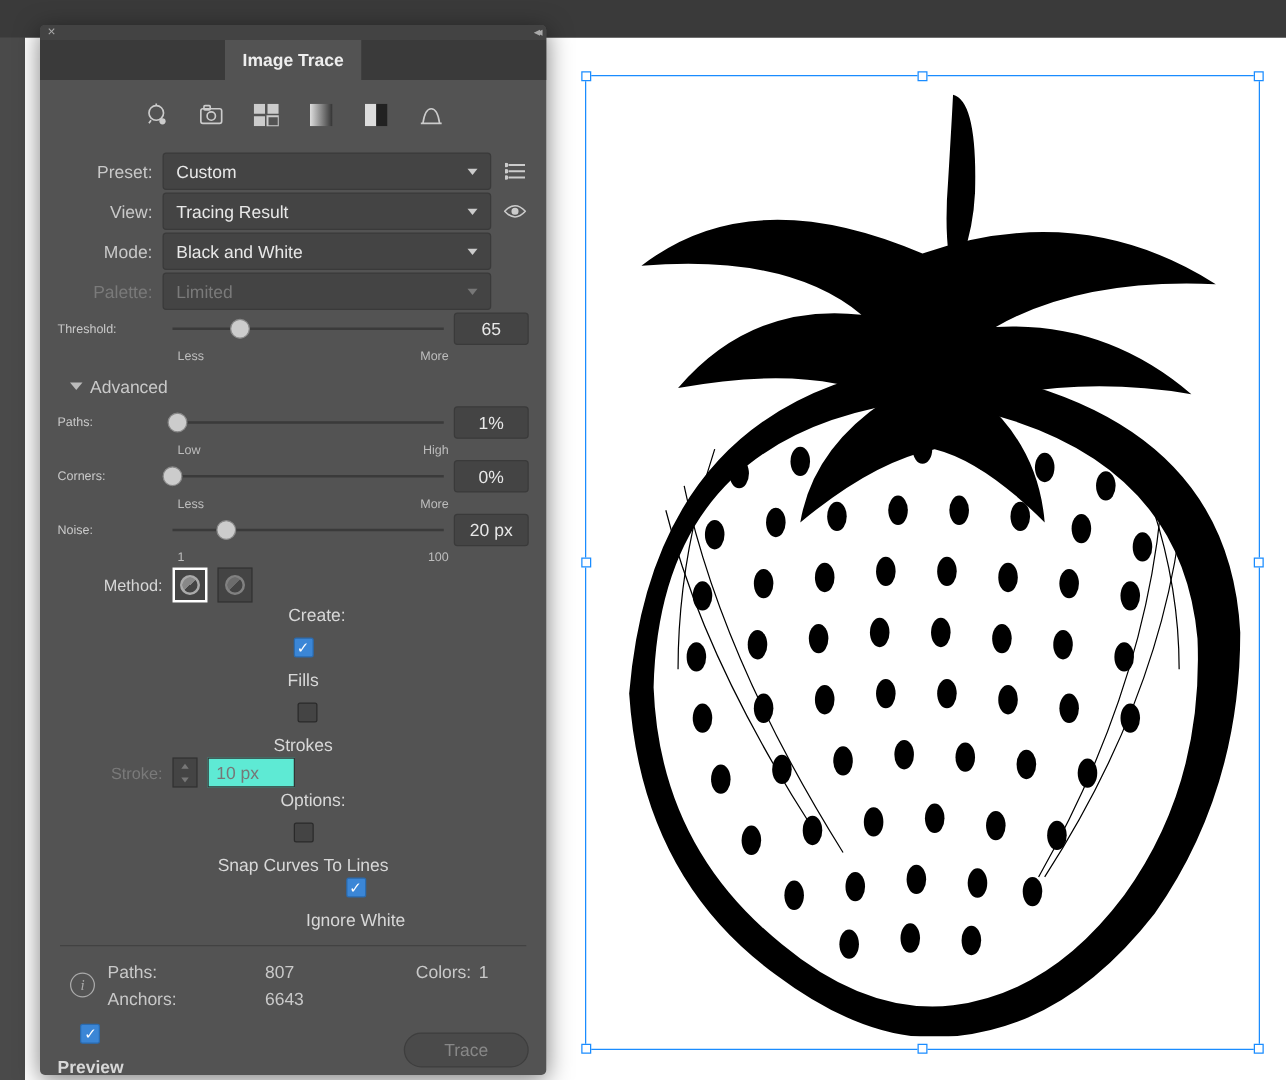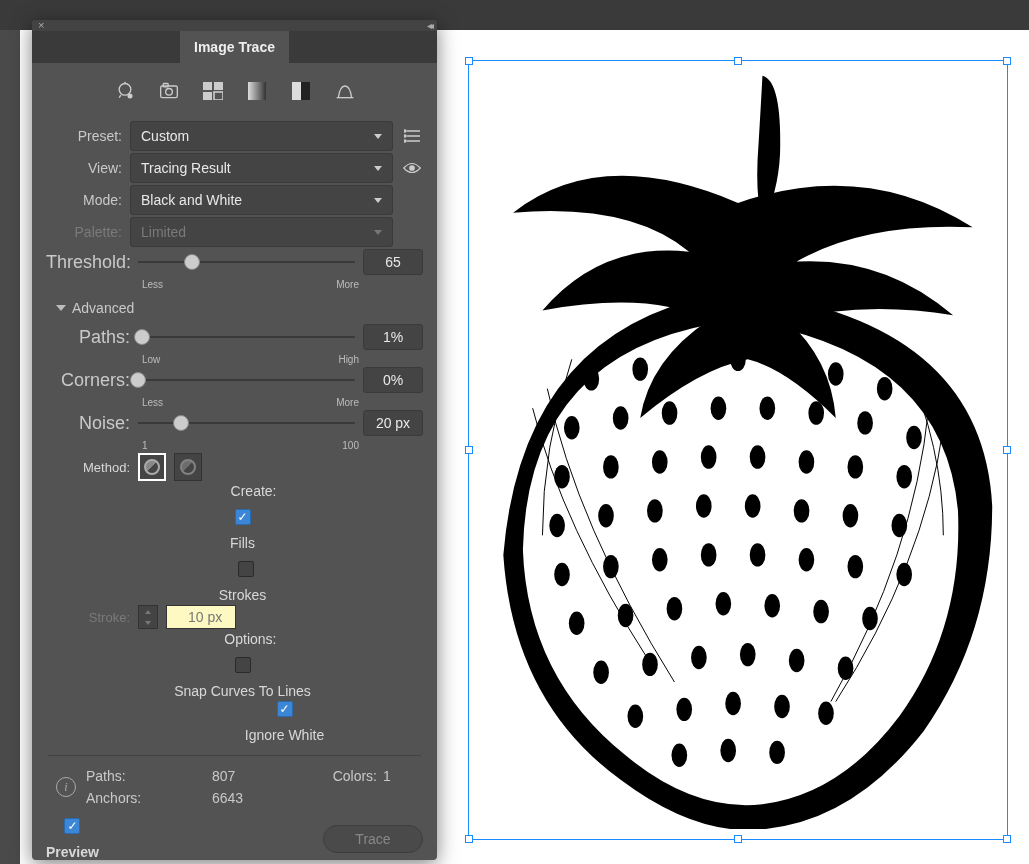--- a/index.html
+++ b/index.html
@@ -134,22 +134,22 @@
     cursor: pointer;
   }
 
   .slider-row {
     display: flex;
     align-items: center;
     gap: 8px;
   }
   .slider-label {
     width: 84px;
-    text-align: right;
-    font-size: 18px;
+    text-align: left;
+    font-size: 10px;
     color: #c9c9c9;
   }
   .slider {
     flex: 1;
     position: relative;
     height: 18px;
     cursor: pointer;
   }
   .slider .track {
     position: absolute;
@@ -262,22 +262,22 @@
     background: #444; border:1px solid #333;
     display:flex; flex-direction:column;
   }
   .stepper .up, .stepper .down {
     flex:1; display:flex; align-items:center; justify-content:center;
   }
   .stepper .tri-up { width:0;height:0;border-left:3px solid transparent;border-right:3px solid transparent;border-bottom:4px solid #777;}
   .stepper .tri-dn { width:0;height:0;border-left:3px solid transparent;border-right:3px solid transparent;border-top:4px solid #777;}
   .stroke-val {
     width: 70px; height: 24px;
-    background: #fef9c3; border:1px solid #333;
-    display:flex; align-items:center; padding-left:21px;
+    background: #5eead4; border:1px solid #333;
+    display:flex; align-items:center; padding-left:6px;
     color:#777; font-size:14px;text-align:center;
   }
 
   .divider {
     height: 1px;
     background: #424242;
     margin: 10px 2px;
   }
 
   .stats {

